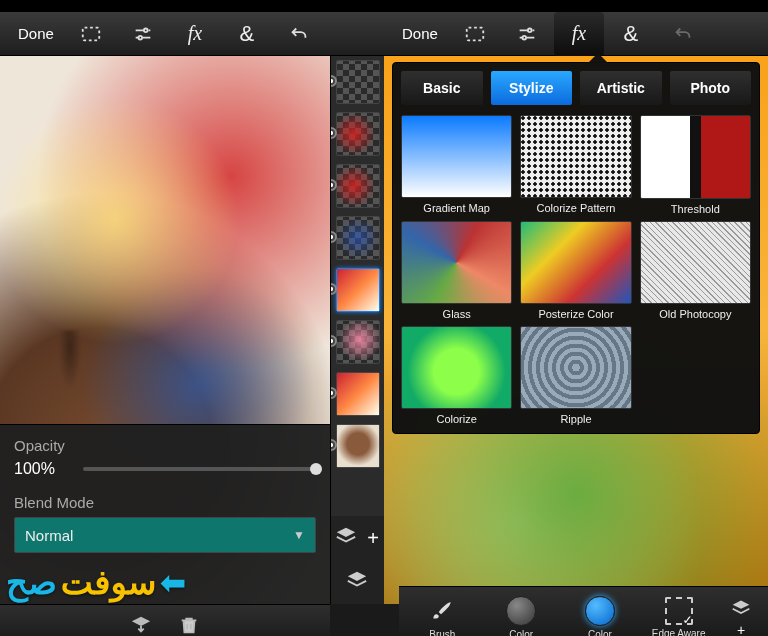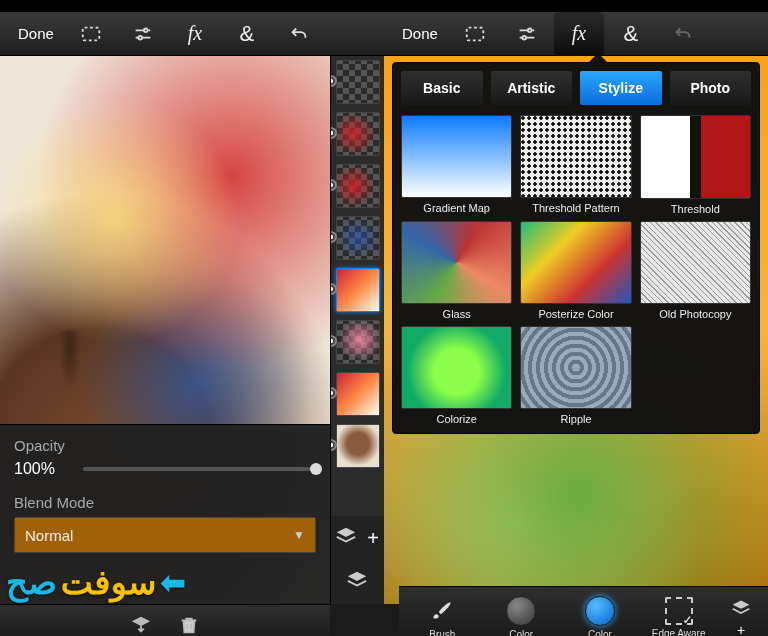--- a/index.html
+++ b/index.html
@@ -49,21 +49,21 @@
     .stack-icon svg { width: 22px; height: 22px; fill: #ccc; }
     .plus-icon { color:#fff; font-size: 20px; }
 
     
     .blend-sheet { position: absolute; left: 0; right: 54px; bottom: 44px; height: 180px; background: rgba(32,32,32,0.97); border-top: 1px solid #000; padding: 12px 14px; color: #ccc; }
     .blend-sheet .lbl { font-size: 15px; color: #aaa; margin-bottom: 6px; }
     .blend-sheet .row1 { display: flex; align-items: center; gap: 28px; margin-bottom: 16px; }
     .blend-sheet .val { font-size: 16px; color: #fff; }
     .slider { flex: 1; height: 4px; background: #555; border-radius: 2px; position: relative; }
     .slider .thumb { position: absolute; right: -6px; top: -4px; width: 12px; height: 12px; background: #ddd; border-radius: 50%; }
-    .dropdown { margin-top: 6px; height: 36px; background: #a16207; border: 1px solid #444; border-radius: 2px; display:flex; align-items:center; justify-content:space-between; padding: 0 10px; color:#eee; font-size: 15px; }
+    .dropdown { margin-top: 6px; height: 36px; background: #0f766e; border: 1px solid #444; border-radius: 2px; display:flex; align-items:center; justify-content:space-between; padding: 0 10px; color:#eee; font-size: 15px; }
     .caret { font-size: 12px; color:#ccc; }
 
     
     .bottom-bar { position: absolute; left: 0; right: 54px; bottom: 0; height: 44px; background: linear-gradient(#2e2e2e, #181818); border-top: 1px solid #000; display:flex; align-items:center; justify-content:center; gap: 26px; }
     .bottom-bar .bicon svg { width: 22px; height: 22px; fill: #ccc; }
 
     
     .fx-frame { position: absolute; top: 44px; left: 0; right: 0; bottom: 44px; background: linear-gradient(160deg, #f9a21a, #b65c0c); padding: 6px; }
     .chameleon { position:absolute; inset:0;
       background:
@@ -243,32 +243,32 @@
           <path d="M5 10h9a5 5 0 015 5v1"></path>
         </svg>
     </div>
   </div>
 
   <div class="fx-frame">
     <div class="chameleon"></div>
     <div class="fx-panel">
       <div class="fx-tabs">
         <div class="fx-tab">Basic</div>
+        <div class="fx-tab active">Stylize</div>
         <div class="fx-tab">Artistic</div>
-        <div class="fx-tab active">Stylize</div>
         <div class="fx-tab">Photo</div>
       </div>
       <div class="fx-grid">
         <div class="fx-cell">
             <div class="fx-thumb t-gradientmap"></div>
             <div class="fx-label">Gradient Map</div>
           </div>
         <div class="fx-cell">
             <div class="fx-thumb t-halftone"></div>
-            <div class="fx-label">Threshold Pattern</div>
+            <div class="fx-label">Colorize Pattern</div>
           </div>
         <div class="fx-cell">
             <div class="fx-thumb t-threshold"></div>
             <div class="fx-label">Threshold</div>
           </div>
         <div class="fx-cell">
             <div class="fx-thumb t-glass"></div>
             <div class="fx-label">Glass</div>
           </div>
         <div class="fx-cell">

